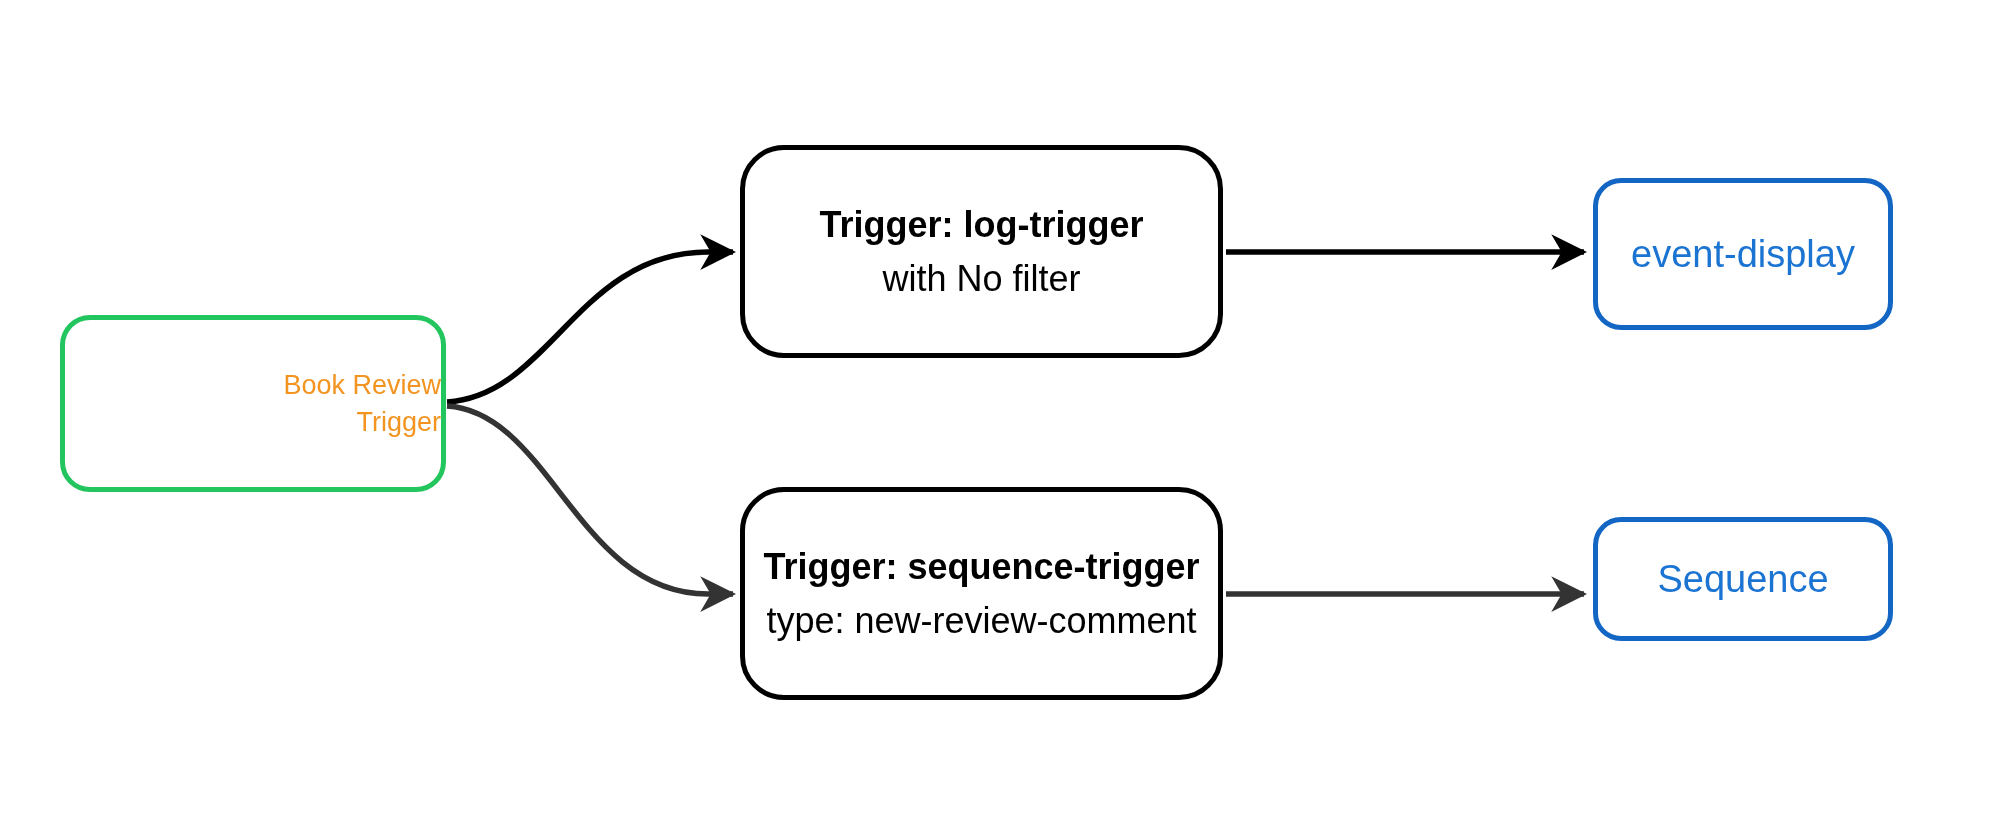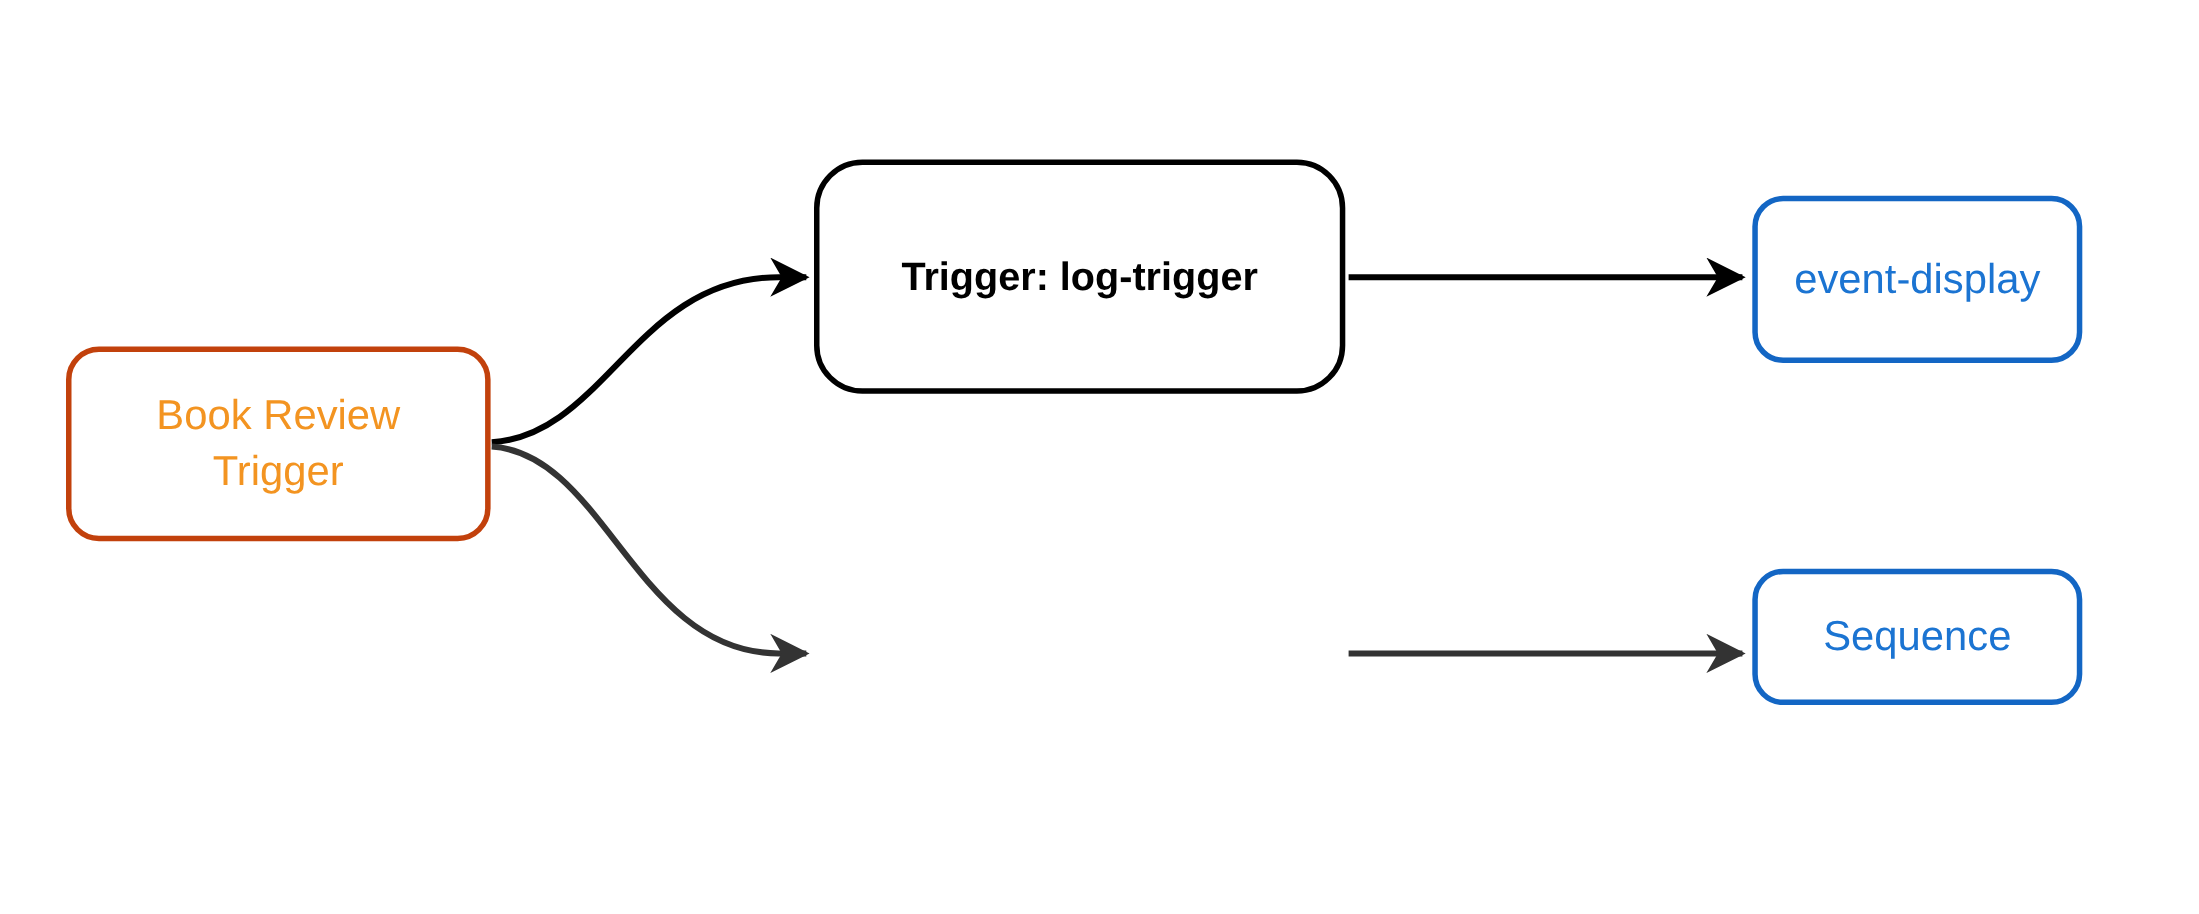--- a/index.html
+++ b/index.html
@@ -23,25 +23,26 @@
     display: flex;
     flex-direction: column;
     align-items: center;
     justify-content: center;
     text-align: center;
     background: #ffffff;
   }
   .node-broker {
     left: 60px; top: 315px;
     width: 386px; height: 177px;
-    border: 5px solid #c2410c;
+    border: 5px solid #22c55e;
     border-radius: 30px;
     color: #F39421;
-    font-size: 38px;
+    font-size: 27px;
     line-height: 1.34;
+    align-items: flex-end;
   }
   .node-trigger {
     left: 740px;
     width: 483px; height: 213px;
     border: 5px solid #000000;
     border-radius: 44px;
     color: #000000;
     font-size: 36px;
     line-height: 1.5;
     justify-content: center;
@@ -80,22 +81,27 @@
     <path d="M 1226 594 L 1584 594" fill="none" stroke="#333333" stroke-width="5.5" marker-end="url(#arrow-gray)"></path>
   </svg>
 
   <div class="node node-broker">
     <span>Book Review</span>
     <span>Trigger</span>
   </div>
 
   <div class="node node-trigger node-trigger-top">
     <span class="trigger-title">Trigger: log-trigger</span>
+    <span class="trigger-subtitle">with No filter</span>
   </div>
 
+  <div class="node node-trigger node-trigger-bottom">
+    <span class="trigger-title">Trigger: sequence-trigger</span>
+    <span class="trigger-subtitle">type: new-review-comment</span>
+  </div>
 
   <div class="node node-output node-output-top">
     <span>event-display</span>
   </div>
 
   <div class="node node-output node-output-bottom">
     <span>Sequence</span>
   </div>
 
 </div>

